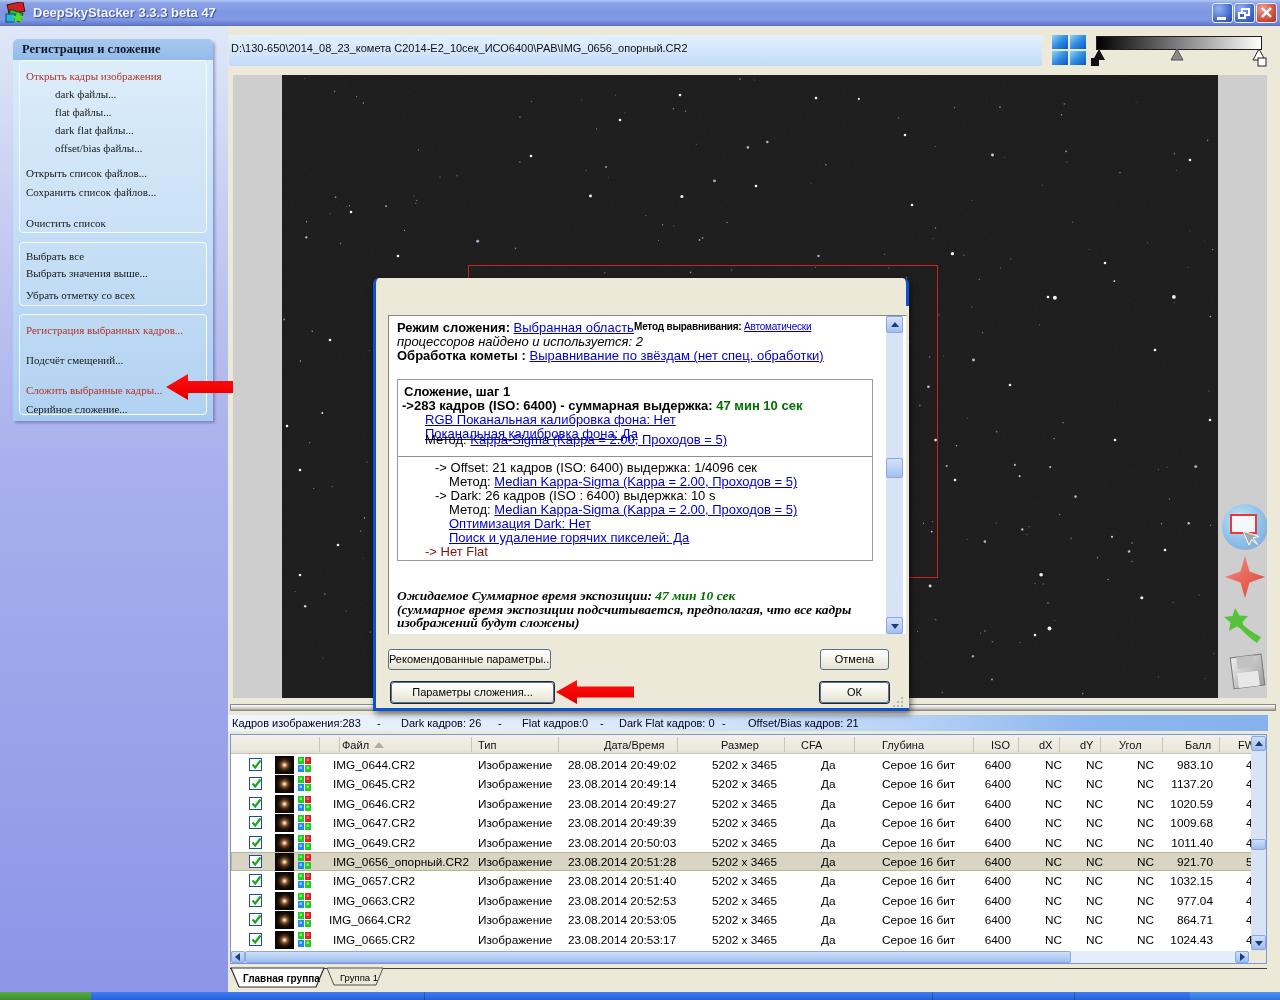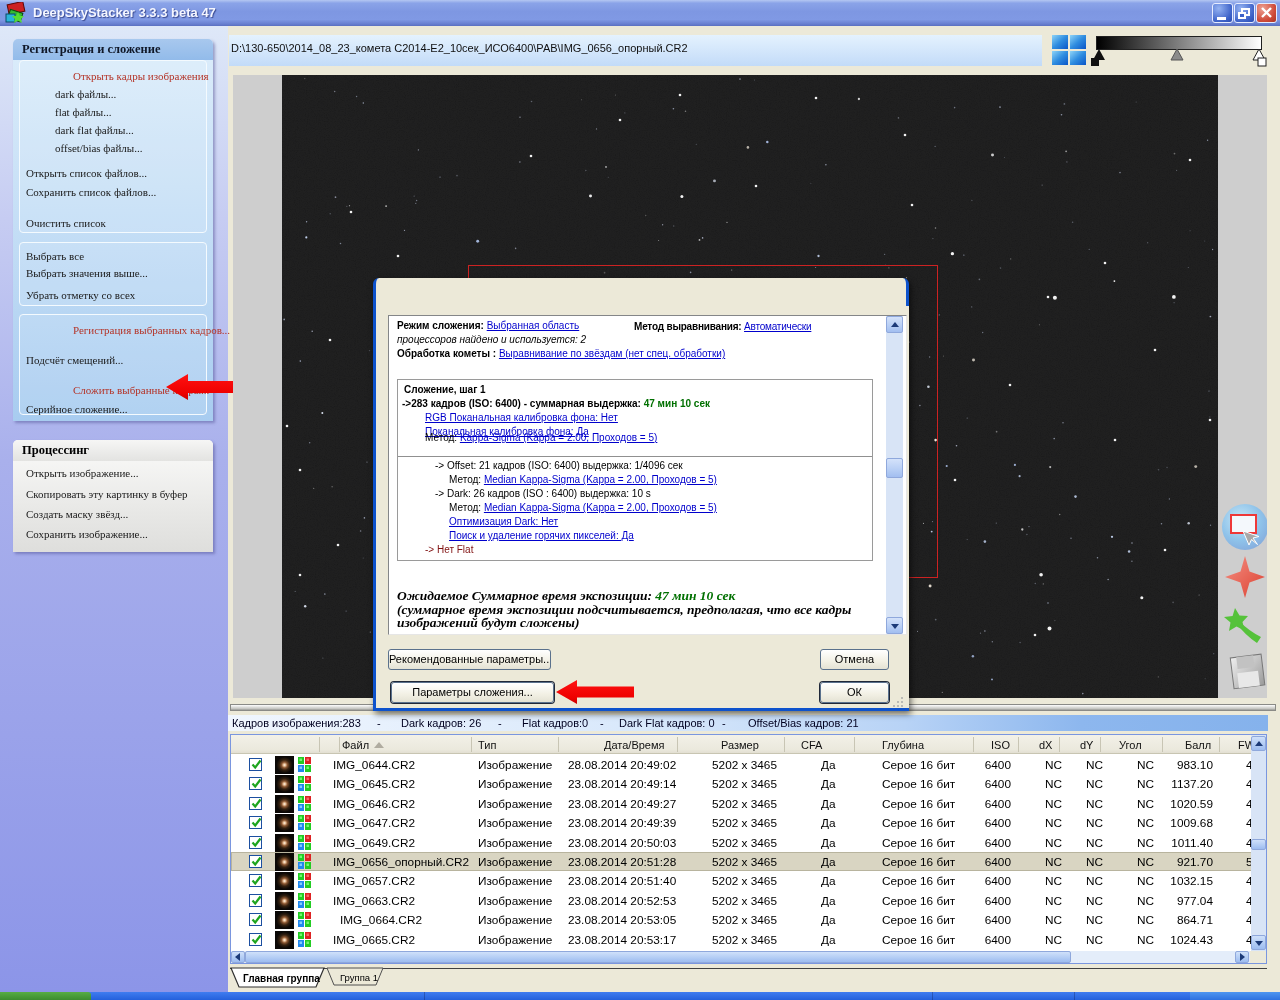--- a/index.html
+++ b/index.html
@@ -14,21 +14,21 @@
 #sidebar{left:0;top:26px;width:228px;height:966px;background:linear-gradient(180deg,#dee8f8 0%,#c6ccf2 20%,#a9b0ec 45%,#8c95e8 100%);font-family:Liberation Serif, serif;}
 .panel{left:13px;width:200px;border-radius:5px 5px 0 0;box-shadow:2px 2px 3px rgba(70,70,140,0.45);}
 .panel-hd{height:21px;font-weight:bold;color:#101828;padding:3px 0 0 9px;font-size:12.5px;border-radius:5px 5px 0 0;}
 .bluepan .panel-hd{background:linear-gradient(180deg,#a8c8ee 0%,#92bbea 100%);}
 .bluepan{background:linear-gradient(180deg,#dcedfb 0%,#c1dcf5 55%,#a8ccf0 100%);}
 .graypan{background:linear-gradient(180deg,#fbfbfa 0%,#e9e9e7 60%,#dededc 100%);}
 .graypan .panel-hd{background:linear-gradient(180deg,#f6f6f5,#e3e3e1);color:#000;}
 .subbox{left:6px;width:188px;border:1px solid #f4fafe;border-radius:4px;background:rgba(255,255,255,0.10);}
 .sitem{position:absolute;left:13px;color:#1a1a1a;white-space:nowrap;font-size:11px;}
 .sitem.ind{left:42px;}
-.sitem.red{color:#b43428;margin-left:47px;}
+.sitem.red{color:#b43428;}
 
 #pathbar{left:229px;top:35px;width:813px;height:31px;background:linear-gradient(180deg,#e4f2fe 0%,#cde2fa 70%,#c2dbf8 100%);}
 #pathtext{left:231px;top:42px;color:#101010;font-size:11px;white-space:nowrap;}
 #gradbar{left:1096px;top:36px;width:166px;height:14px;border:1px solid #202020;background:linear-gradient(90deg,#000,#fff);}
 #viewer{left:233px;top:75px;width:1034px;height:623px;background:#cecece;}
 #starfield{left:49px;top:0;width:936px;height:623px;background:#181818;}
 #redrect{left:186px;top:190px;width:470px;height:313px;border:1px solid #cc2222;}
 
 #splitter{left:230px;top:704px;width:1046px;height:7px;background:linear-gradient(180deg,#fdfdfd,#c8c8c4 70%,#9a9a96);border:1px solid #8a8a86;}
 #statusbar{left:228px;top:715px;width:1040px;height:16px;background:linear-gradient(90deg,#f0f6fe 0%,#d8e8fb 40%,#b8d3f6 65%,#8db7ee 82%,#85b2ec 100%);}
@@ -49,21 +49,21 @@
 .sbtn{position:absolute;background:linear-gradient(180deg,#cfe0fa,#b1cbf4 60%,#9dbcf0);border:1px solid #8fa8dc;border-radius:2px;}
 
 #tabbar{left:230px;top:963px;width:1046px;height:26px;}
 
 #taskbar{left:0;top:992px;width:1280px;height:8px;background:linear-gradient(180deg,#3f7cf0,#2460dc);}
 #startbtn{left:0;top:992px;width:91px;height:8px;background:linear-gradient(180deg,#57ad45,#3c8c2f);border-radius:0 3px 0 0;}
 
 #dialog{left:373px;top:278px;width:536px;height:433px;background:#ece9d8;border-left:3px solid #0d52cc;border-right:3px solid #0d52cc;border-bottom:3px solid #0d52cc;box-shadow:2px 3px 6px rgba(0,0,0,0.55);border-radius:6px 6px 0 0;}
 #dlg-title{left:0;top:0;width:536px;height:28px;background:linear-gradient(180deg,#2d77ea 0%,#1459d8 28%,#0446c8 75%,#1965e0 100%);border-radius:5px 5px 0 0;color:#fff;font-weight:bold;font-size:12.5px;padding:5px 0 0 7px;text-shadow:1px 1px 1px #00237a;}
 #dlg-white{left:12px;top:37px;width:519px;height:320px;background:#fff;border-top:1px solid #848688;border-left:1px solid #848688;border-right:1px solid #e6e6e6;border-bottom:1px solid #e6e6e6;overflow:hidden;}
-.dt{position:absolute;font-size:10px;white-space:nowrap;color:#000;}
+.dt{position:absolute;font-size:13px;white-space:nowrap;color:#000;}
 .dt a{color:#0000cc;text-decoration:underline;}
 .dt b{font-weight:bold;}
 .green{color:#007000;font-weight:bold;}
 #innerbox{position:absolute;left:8px;top:63px;width:476px;height:182px;border:1px solid #9a9a9a;}
 .dbtn{position:absolute;height:21px;background:linear-gradient(180deg,#ffffff,#f2f0e4 60%,#e4e2d4);border:1px solid #5a718c;border-radius:3px;font-size:11px;color:#000;text-align:center;white-space:nowrap;overflow:hidden;line-height:19px;}
 
 #dsb{position:absolute;left:510px;top:38px;width:17px;height:318px;background:#d8e4f6;}
 .arrowbtn{position:absolute;left:0;width:17px;height:17px;background:linear-gradient(180deg,#d4e2fa,#b4ccf4 65%,#a2bef0);border:1px solid #8fa8dc;border-radius:2px;}
 .tri-up{width:0;height:0;border-left:4px solid transparent;border-right:4px solid transparent;border-bottom:5px solid #1c3a78;position:absolute;left:4px;top:5px;}
 .tri-dn{width:0;height:0;border-left:4px solid transparent;border-right:4px solid transparent;border-top:5px solid #1c3a78;position:absolute;left:4px;top:6px;}
@@ -108,27 +108,20 @@
   <div class="sitem" style="top:178px">Очистить список</div>
   <div class="sitem" style="top:211px">Выбрать все</div>
   <div class="sitem" style="top:228px">Выбрать значения выше...</div>
   <div class="sitem" style="top:250px">Убрать отметку со всех</div>
   <div class="sitem red" style="top:285px">Регистрация выбранных кадров...</div>
   <div class="sitem" style="top:315px">Подсчёт смещений...</div>
   <div class="sitem red" style="top:345px">Сложить выбранные кадры...</div>
   <div class="sitem" style="top:364px">Серийное сложение...</div>
  </div>
 
- <div class="abs panel graypan" style="top:414px;height:112px">
-  <div class="panel-hd">Процессинг</div>
-  <div class="sitem" style="top:27px">Открыть изображение...</div>
-  <div class="sitem" style="top:48px">Скопировать эту картинку в буфер</div>
-  <div class="sitem" style="top:68px">Создать маску звёзд...</div>
-  <div class="sitem" style="top:88px">Сохранить изображение...</div>
- </div>
 
 </div>
 
 <svg class="abs" style="left:166px;top:374px" width="78" height="26">
  <defs>
       <linearGradient id="redg" x1="0" y1="0" x2="0" y2="1">
         <stop offset="0" stop-color="#ff1212"></stop>
         <stop offset="0.75" stop-color="#ee0000"></stop>
         <stop offset="1" stop-color="#c80000"></stop>
       </linearGradient>
@@ -827,21 +820,21 @@
       <svg class="cfa" width="13" height="17">
         <rect x="0" y="1" width="6" height="7" fill="#22cc22"></rect>
         <rect x="7" y="1" width="6" height="7" fill="#dd2222"></rect>
         <rect x="0" y="9" width="6" height="7" fill="#2288ee"></rect>
         <rect x="7" y="9" width="6" height="7" fill="#22cc22"></rect>
         <rect x="1.5" y="2.5" width="2.5" height="2.5" fill="#88ff88" opacity="0.8"></rect>
         <rect x="8.5" y="2.5" width="2.5" height="2.5" fill="#ff8888" opacity="0.7"></rect>
         <rect x="1.5" y="10.5" width="2.5" height="2.5" fill="#99ddff" opacity="0.8"></rect>
         <rect x="8.5" y="10.5" width="2.5" height="2.5" fill="#88ff88" opacity="0.8"></rect>
       </svg>
-      <div class="tcell" style="left:109px">IMG_0664.CR2</div>
+      <div class="tcell" style="left:98px">IMG_0664.CR2</div>
       <div class="tcell" style="left:247px">Изображение</div>
       <div class="tcell" style="left:337px">23.08.2014 20:53:05</div>
       <div class="tcell num" style="right:489px">5202 x 3465</div>
       <div class="tcell" style="left:590px">Да</div>
       <div class="tcell" style="left:651px">Серое 16 бит</div>
       <div class="tcell num" style="right:255px">6400</div>
       <div class="tcell" style="left:814px">NC</div>
       <div class="tcell" style="left:855px">NC</div>
       <div class="tcell" style="left:906px">NC</div>
       <div class="tcell num" style="right:53px">864.71</div>

